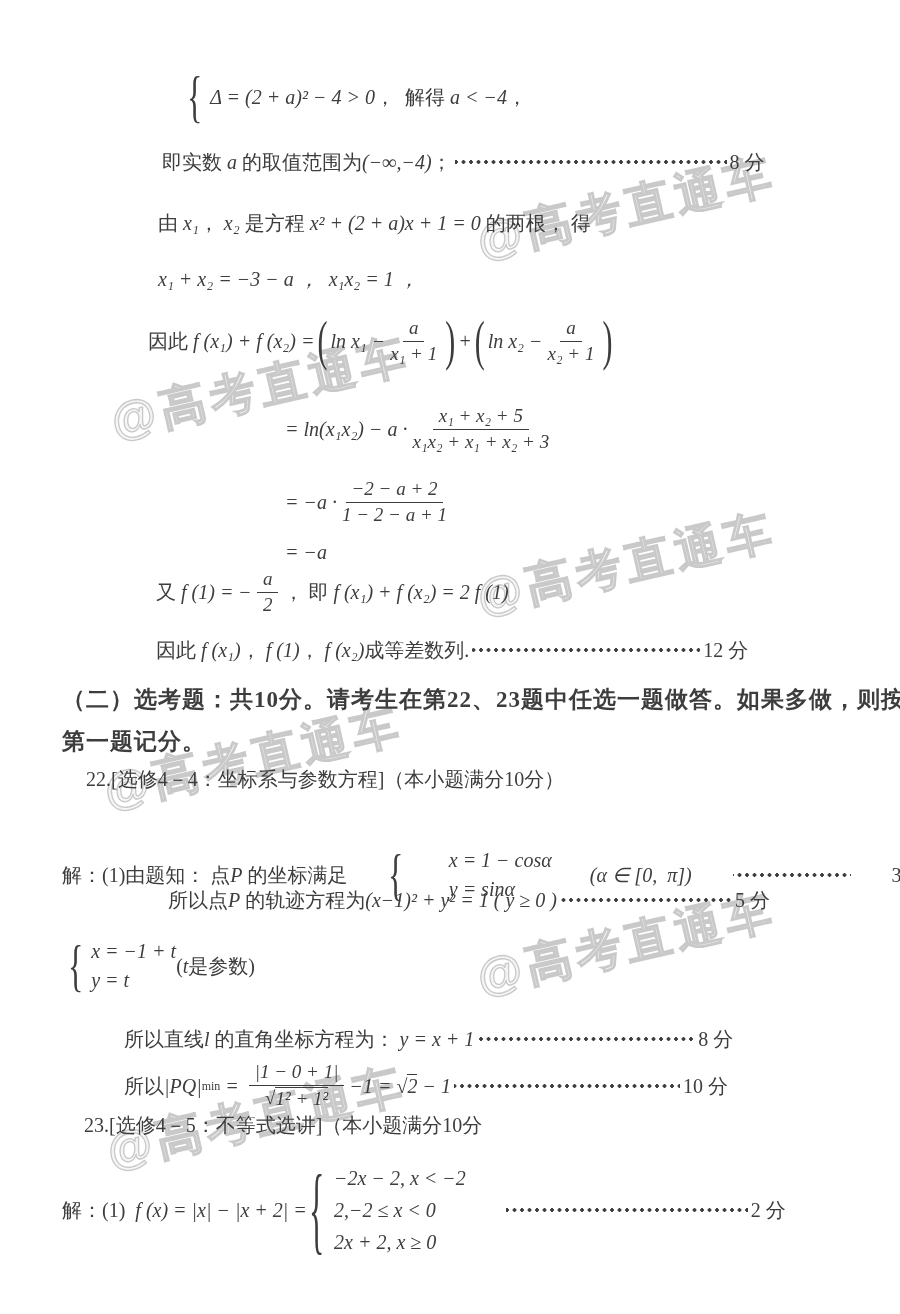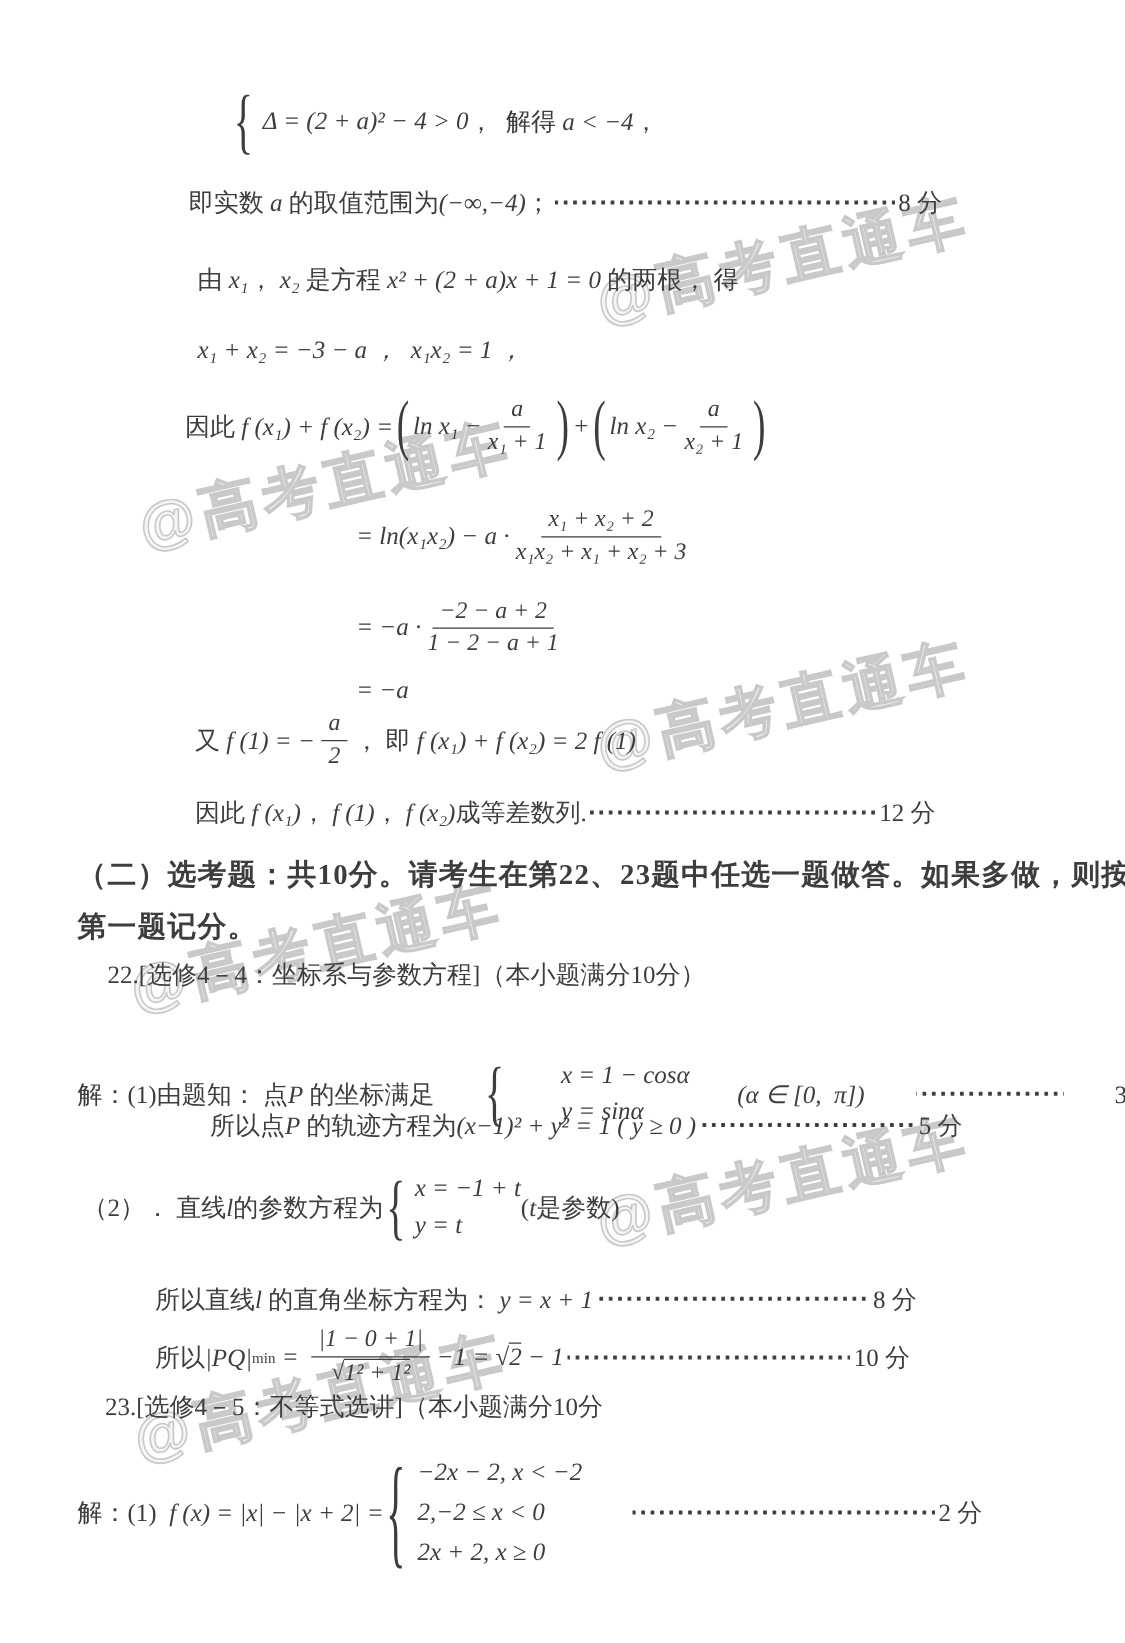--- a/index.html
+++ b/index.html
@@ -47,21 +47,21 @@
   <div class="wm" style="left:108px;top:1122px;">@高考直通车</div>
 
   <div class="line" style="left:185px;top:64px;height:66px;">
     <span class="brace2">{</span>
     <span class="sys">
       <span>Δ = (2 + a)² − 4 &gt; 0</span>
     </span>
     <span><span class="seg-c">，  解得 </span><span class="seg-m">a &lt; −4</span><span class="seg-c">，</span></span>
   </div>
 
-  <div class="line" style="left:151px;top:146px;height:32px;">
+  <div class="line" style="left:162px;top:146px;height:32px;">
     <span><span class="seg-c">即实数 </span><span class="seg-m">a</span><span class="seg-c"> 的取值范围为</span><span class="seg-m">(−∞,−4)</span><span class="seg-c">；</span></span>
     <span class="leader" style="width:272px;"></span>
     <span class="score">8 分</span>
   </div>
 
   <div class="line" style="left:158px;top:208px;height:30px;">
     <span><span class="seg-c">由 </span><span class="seg-m">x₁</span><span class="seg-c">， </span><span class="seg-m">x₂</span><span class="seg-c"> 是方程 </span><span class="seg-m">x² + (2 + a)x + 1 = 0</span><span class="seg-c"> 的两根， 得</span></span>
   </div>
 
   <div class="line m" style="left:158px;top:264px;height:30px;">
@@ -83,21 +83,21 @@
     <span class="frac">
       <span class="num">a</span>
       <span class="den">x₂ + 1</span>
     </span>
     <span class="bigp">)</span>
   </div>
 
   <div class="line" style="left:285px;top:398px;height:62px;">
     <span class="m">= ln(x₁x₂) − a ·</span>
     <span class="frac">
-      <span class="num">x₁ + x₂ + 2</span>
+      <span class="num">x₁ + x₂ + 5</span>
       <span class="den">x₁x₂ + x₁ + x₂ + 3</span>
     </span>
   </div>
 
   <div class="line" style="left:285px;top:474px;height:56px;">
     <span class="m">= −a ·</span>
     <span class="frac">
       <span class="num">−2 − a + 2</span>
       <span class="den">1 − 2 − a + 1</span>
     </span>
@@ -145,21 +145,20 @@
     <span class="score">3 分</span>
   </div>
 
   <div class="line" style="left:124px;top:884px;height:32px;margin-left:44px;">
     <span><span class="seg-c">所以点</span><span class="seg-m">P</span><span class="seg-c"> 的轨迹方程为</span><span class="seg-m">(x−1)² + y² = 1 ( y ≥ 0 )</span></span>
     <span class="leader" style="width:172px;"></span>
     <span class="score">5 分</span>
   </div>
 
   <div class="line" style="left:66px;top:936px;height:60px;">
-    <span><span class="seg-c">（2）． 直线</span><span class="seg-m">l</span><span class="seg-c">的参数方程为</span></span>
     <span class="brace2">{</span>
     <span class="sys">
       <span>x = −1 + t</span>
       <span>y = t</span>
     </span>
     <span><span class="seg-c">(</span><span class="seg-m">t</span><span class="seg-c">是参数)</span></span>
   </div>
 
   <div class="line" style="left:124px;top:1024px;height:30px;">
     <span><span class="seg-c">所以直线</span><span class="seg-m">l</span><span class="seg-c"> 的直角坐标方程为： </span><span class="seg-m">y = x + 1</span></span>

